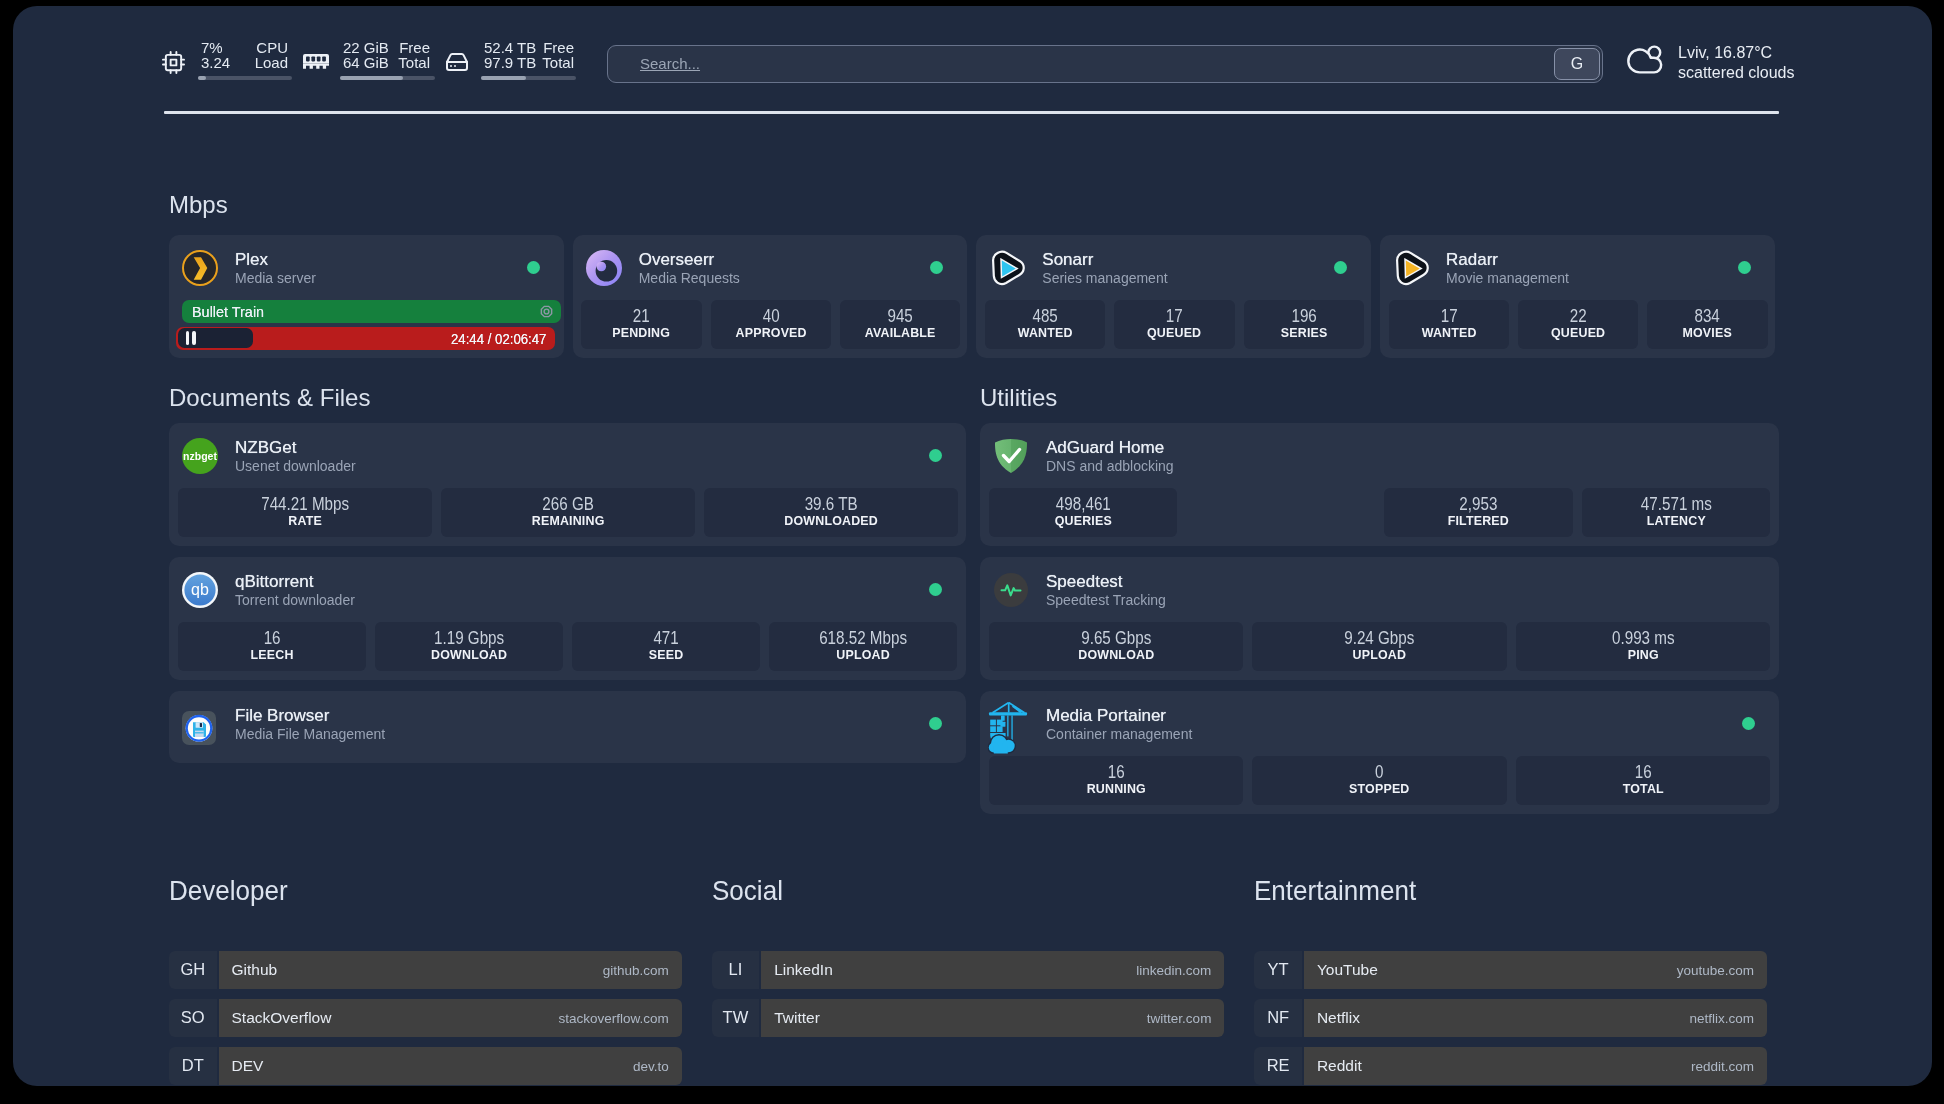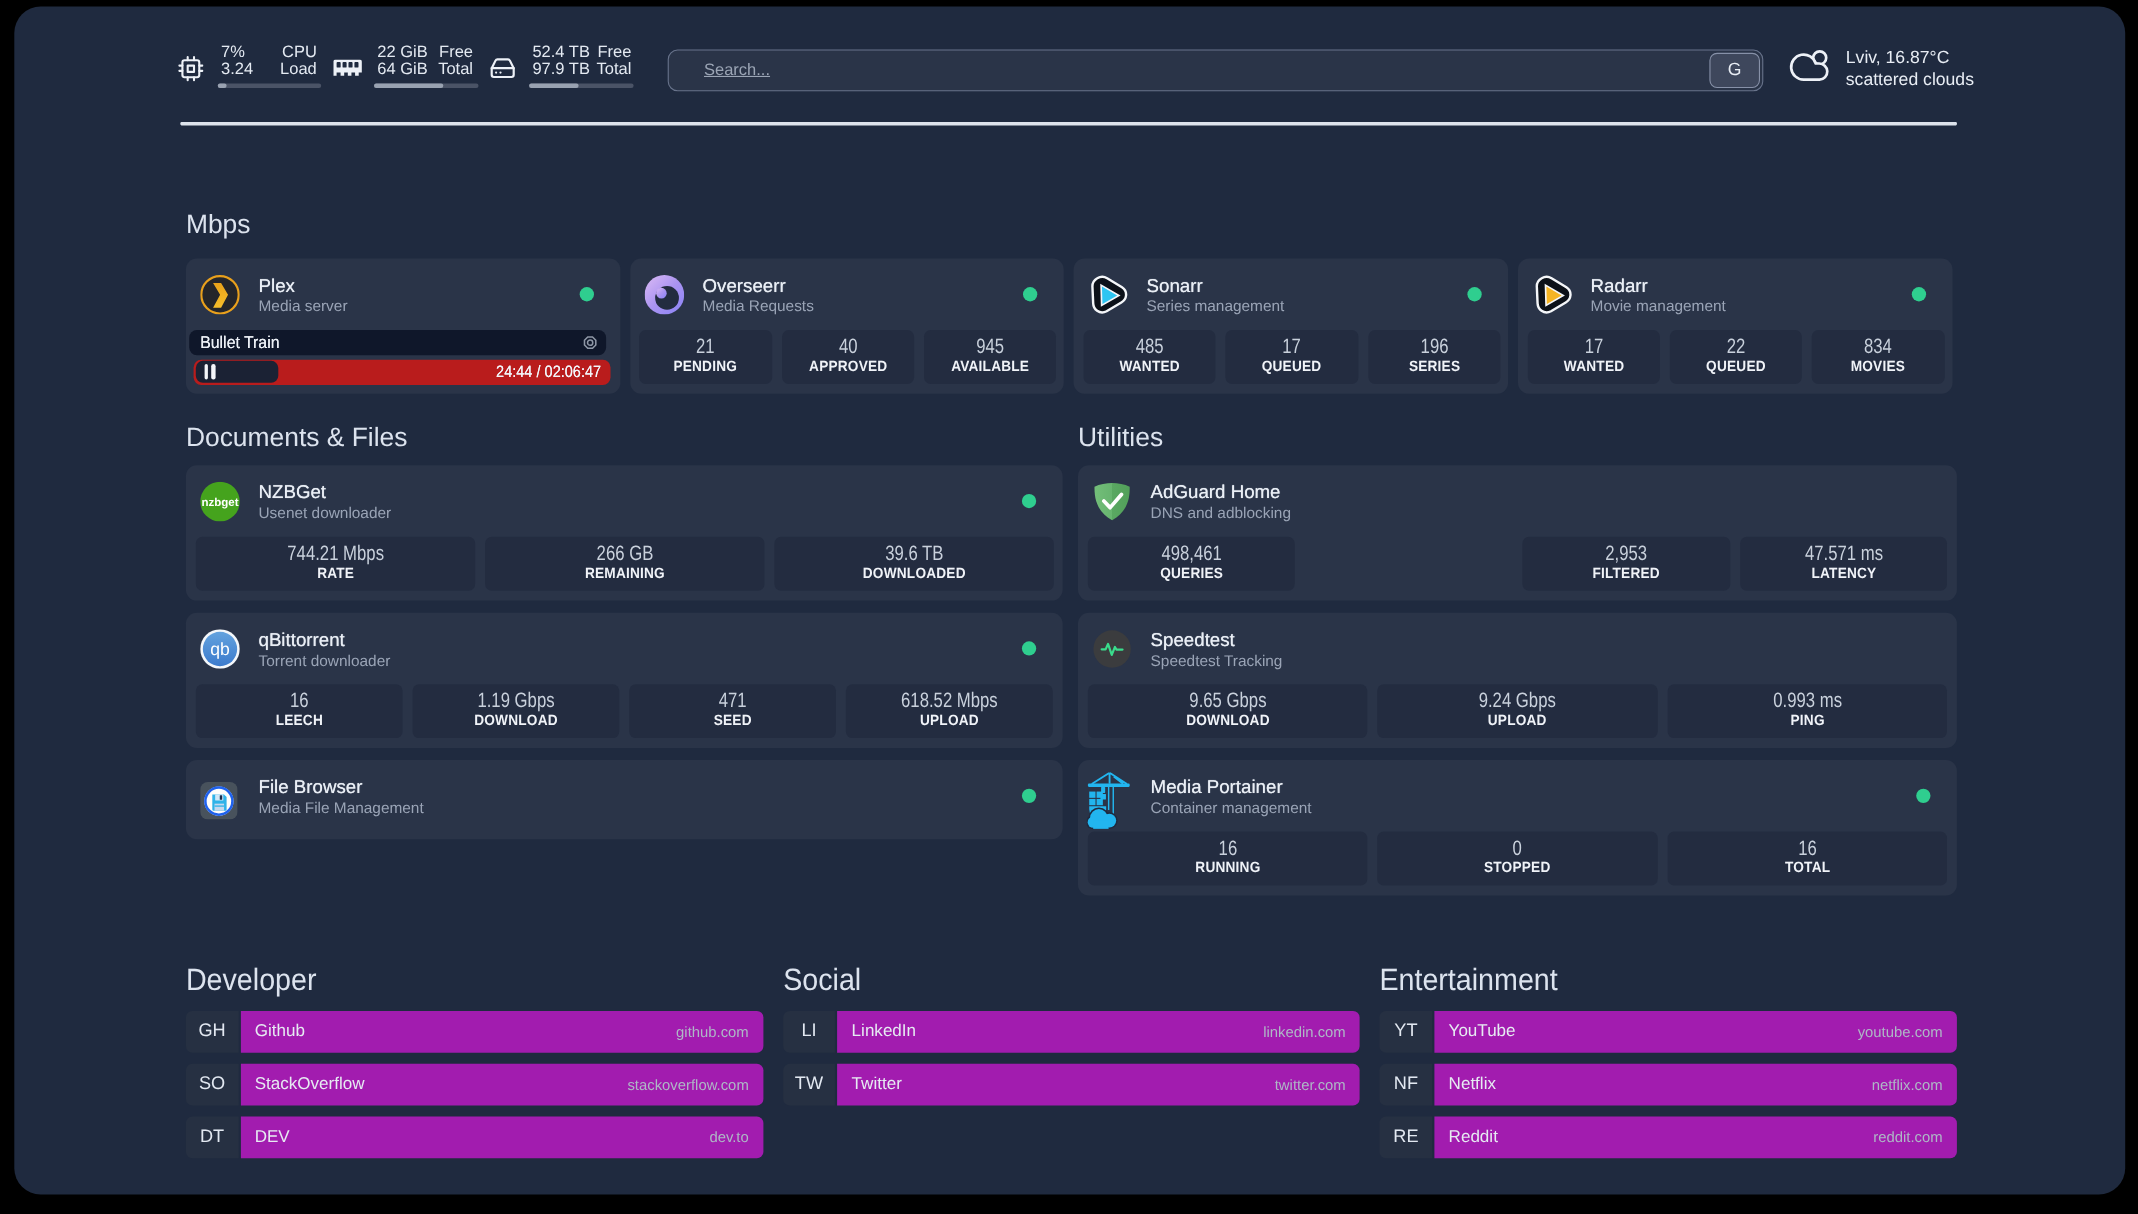--- a/index.html
+++ b/index.html
@@ -26,25 +26,25 @@
   .stitle-lg { font-size:28px; line-height:28px; transform:scaleX(0.93); transform-origin:left center; }
   .card { position:absolute; background:#2A3448; border-radius:10px; }
   .card .title { position:absolute; font-size:17px; font-weight:400; text-shadow:0 0 0.7px currentColor; color:#E9EEF5; line-height:18px; }
   .card .sub { position:absolute; font-size:14px; font-weight:400; color:#9AA4B6; line-height:15px; }
   .dot { position:absolute; width:13px; height:13px; border-radius:50%; background:#2FCE8F; }
   .sbox { position:absolute; background:#232C40; border-radius:6px; height:49px; }
   .sbox .num { position:absolute; left:0; right:0; top:6.5px; text-align:center; font-size:19px; color:#C9D1DC; line-height:20px; transform:scaleX(0.8); }
   .sbox .lab { position:absolute; left:0; right:0; top:26.5px; text-align:center; font-size:13.5px; font-weight:700; color:#F0F3F8; line-height:14px; letter-spacing:0.2px; transform:scaleX(0.92); }
   
   .bkcol { position:absolute; width:524.7px; }
-  .bkrow { position:absolute; width:100%; height:37.5px; }
+  .bkrow { position:absolute; width:100%; height:37.5px;margin-top:32px; }
   .bkabbr { position:absolute; left:0; top:0; width:47.5px; height:100%; background:#263042;
     border-radius:6px 0 0 6px; display:flex; align-items:center; justify-content:center;
     color:#E2E8F1; font-size:16.5px; }
-  .bkbar { position:absolute; left:49.5px; right:0; top:0; height:100%; background:#a21caf;
+  .bkbar { position:absolute; left:49.5px; right:12px; top:0; height:100%; background:#404040;
     border-radius:0 6px 6px 0; }
   .bkname { position:absolute; left:13px; top:50%; transform:translateY(-50%); font-size:15.5px; color:#E6EBF2; }
   .bkurl { position:absolute; right:13px; top:50%; transform:translateY(-50%); font-size:13.5px; color:#AEB8C6; }
 </style>
 </head>
 <body>
 <div class="panel"></div>
 
 <svg class="ic" style="left:162px;top:51px" width="23" height="23" viewBox="0 0 24 24" fill="none" stroke="#EDF1F7" stroke-width="2" stroke-linecap="round" stroke-linejoin="round">
   <rect x="4" y="4" width="16" height="16" rx="2"></rect>
@@ -130,21 +130,21 @@
       <stop offset="0" stop-color="#E9A21A"></stop>
           <stop offset="1" stop-color="#F6BE2A"></stop>
     </linearGradient>
       </defs>
     <circle cx="18" cy="18" r="17" fill="#25262A" stroke="#E9A01C" stroke-width="2"></circle>
     <path d="M11.7 7.2 h7.3 L25.3 18 L19 29.8 H11.7 L18.1 18 Z" fill="url(#plg)"></path>
   </svg>
   <div class="title" style="left:66px;top:16px">Plex</div>
   <div class="sub" style="left:66px;top:36.5px">Media server</div>
   <div class="dot" style="right:24px;top:26px"></div>
-  <div class="abs" style="left:3px;top:65px;width:378.7px;height:23.4px;background:#0f172a;border-radius:7px">
+  <div class="abs" style="left:13px;top:65px;width:378.7px;height:23.4px;background:#15803d;border-radius:7px">
     <span class="abs" style="left:10px;top:3px;font-size:15.5px;font-weight:400;text-shadow:0 0 0.5px currentColor;color:#ECF0F6;transform:scaleX(0.93);transform-origin:left center;display:inline-block">Bullet Train</span>
     <svg class="abs" style="right:8px;top:5px" width="13" height="13" viewBox="0 0 24 24" fill="none" stroke="#8E97A6" stroke-width="2.6">
       <path d="M8 2.5 h8 L21.5 8 v8 L16 21.5 H8 L2.5 16 V8 Z"></path>
         <circle cx="12" cy="12" r="4.4"></circle>
     </svg>
   </div>
   <div class="abs" style="left:7px;top:92px;width:378.7px;height:23px;background:#b91c1c;border-radius:7px">
     <div class="abs" style="left:1.5px;top:1.5px;width:75px;height:20px;background:#1B2234;border-radius:6.5px"></div>
     <div class="abs" style="left:9.5px;top:4.8px;width:3.8px;height:13.4px;background:#F5F7FA;border-radius:1.9px"></div>
     <div class="abs" style="left:15.8px;top:4.8px;width:3.8px;height:13.4px;background:#F5F7FA;border-radius:1.9px"></div>

